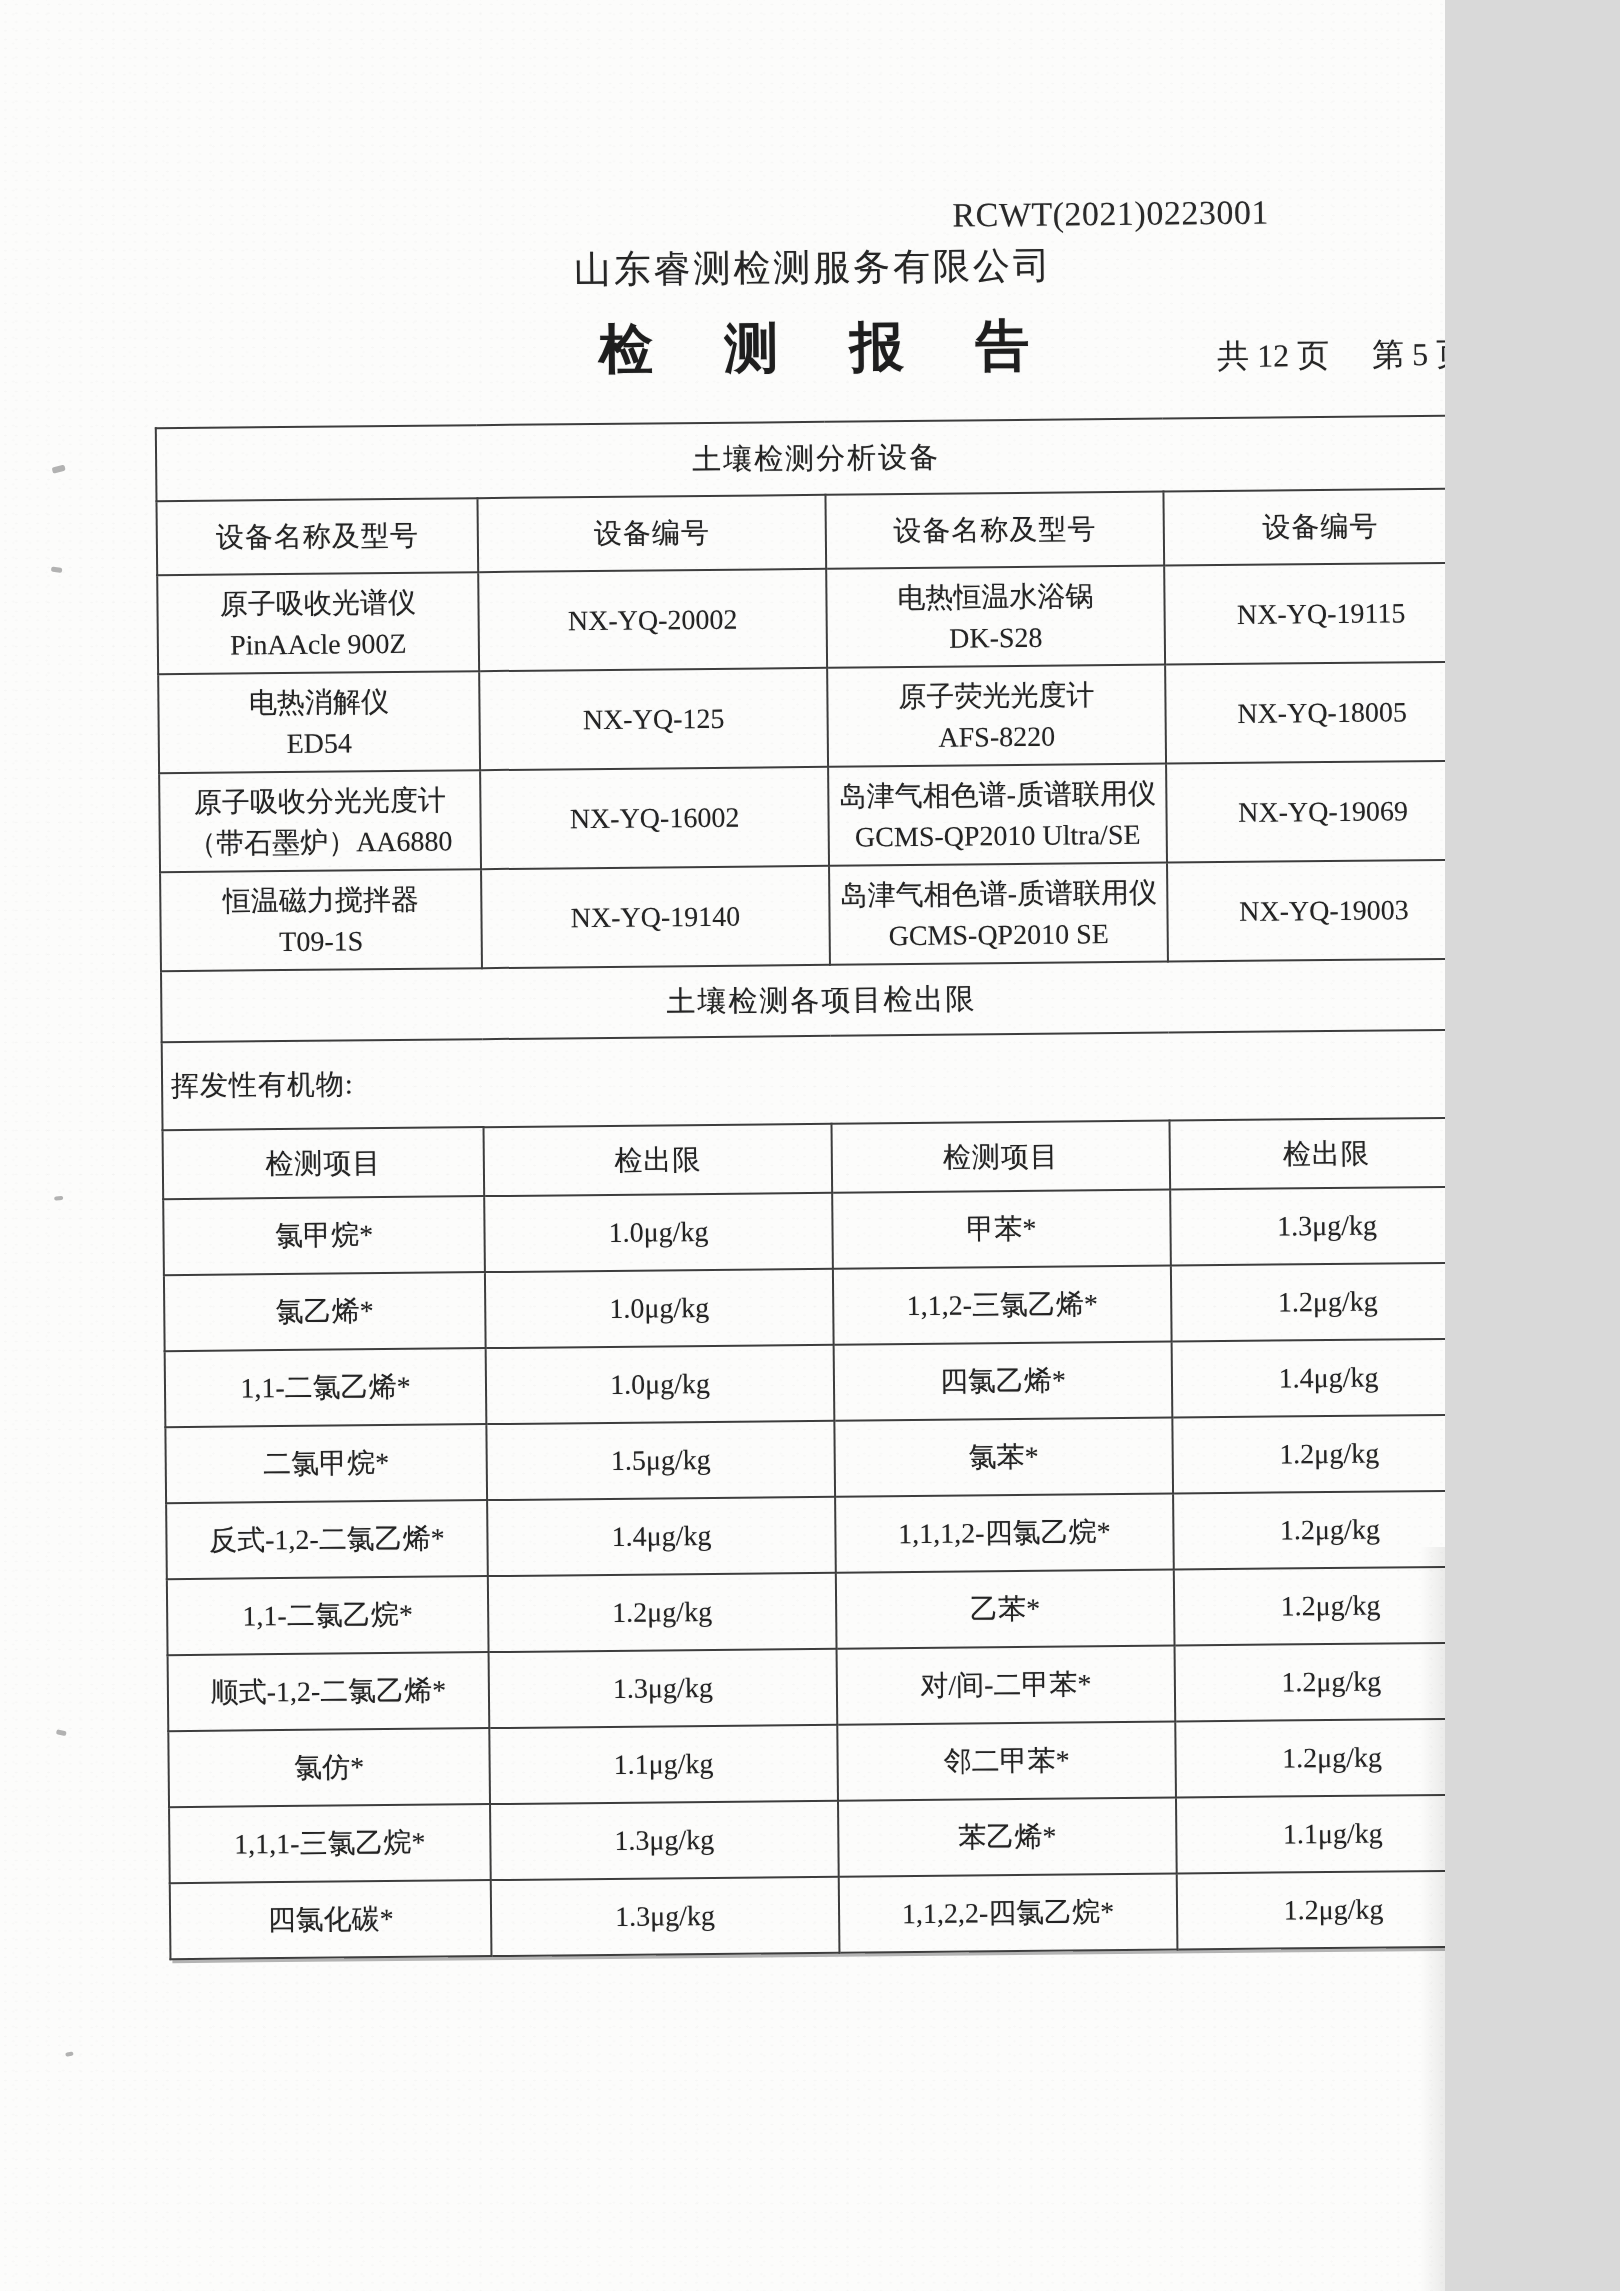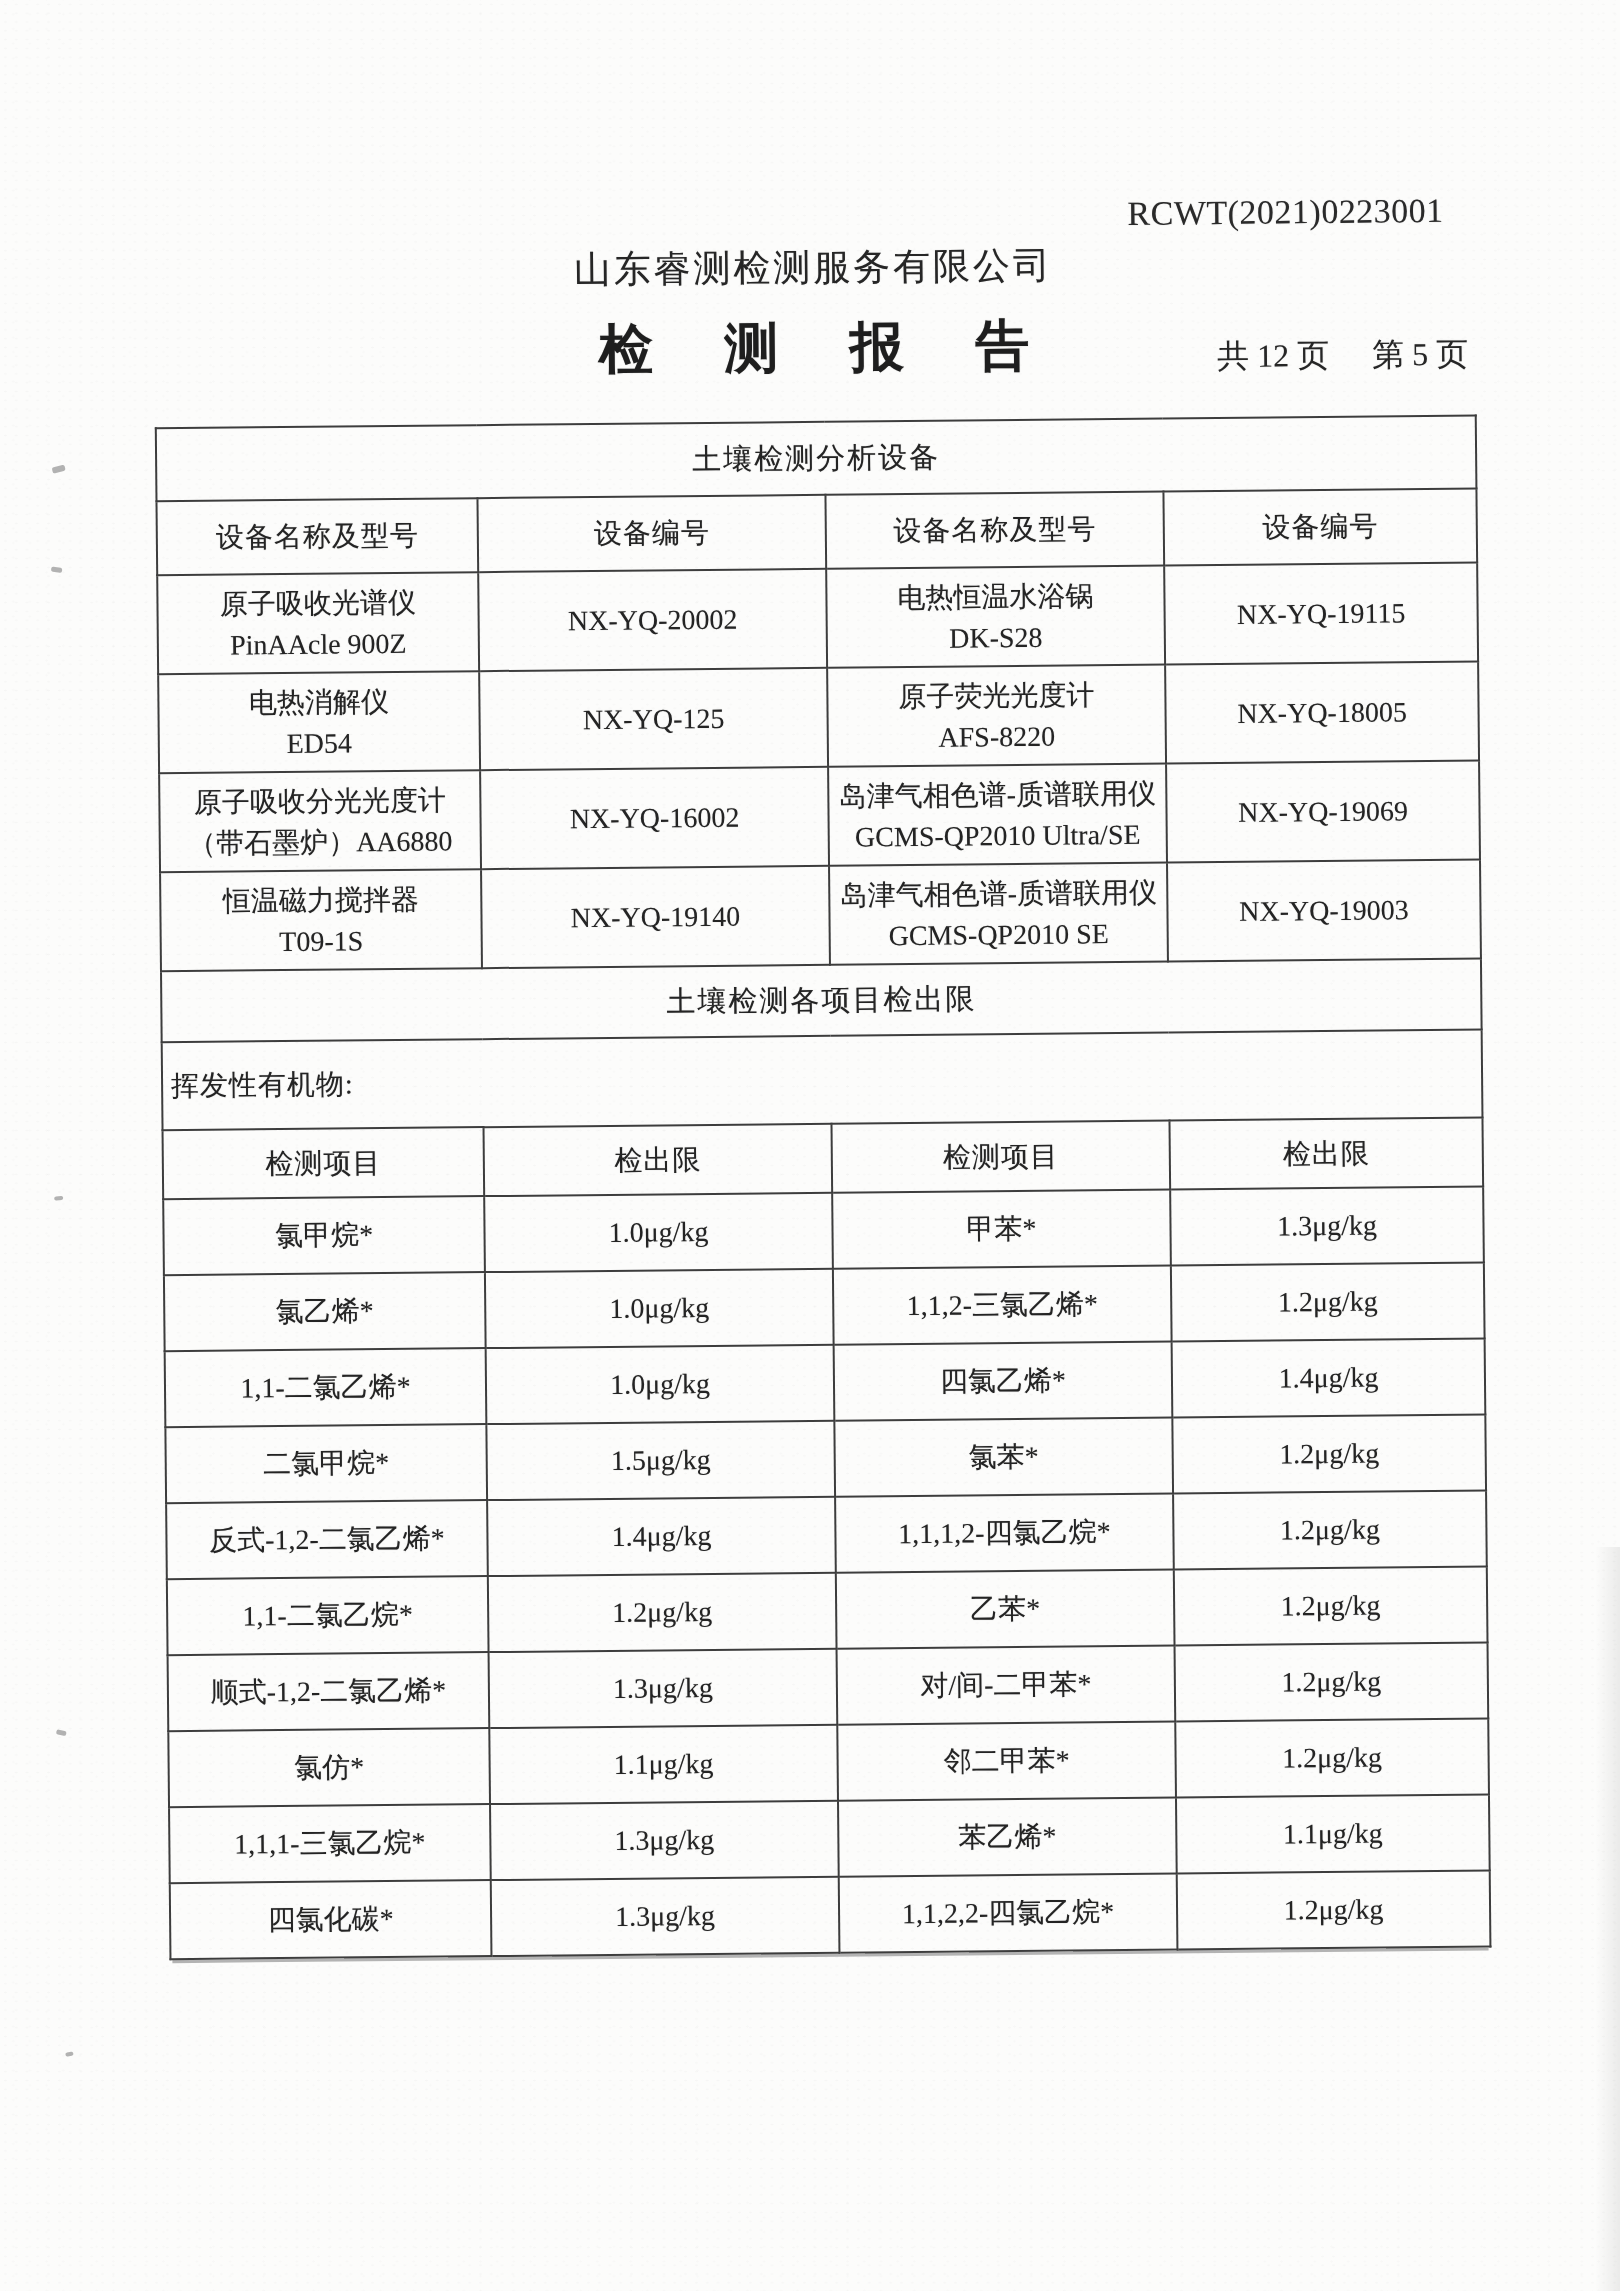--- a/index.html
+++ b/index.html
@@ -1,19 +1,19 @@
 <!DOCTYPE html>
 <html><head>
 <meta charset="utf-8">
 <style>
   * { margin:0; padding:0; box-sizing:border-box; }
   html,body { background:#d9d9d9; }
   .page {
     position:relative;
-    width:1620px; height:2292px;
+    width:1445px; height:2292px;
     background:#fcfcfb;
     overflow:hidden;
     font-family:"Liberation Serif","DejaVu Serif",serif;
     color:#222;
   }
   
   .page::before {
     content:"";
     position:absolute; inset:0;
     background-image:

